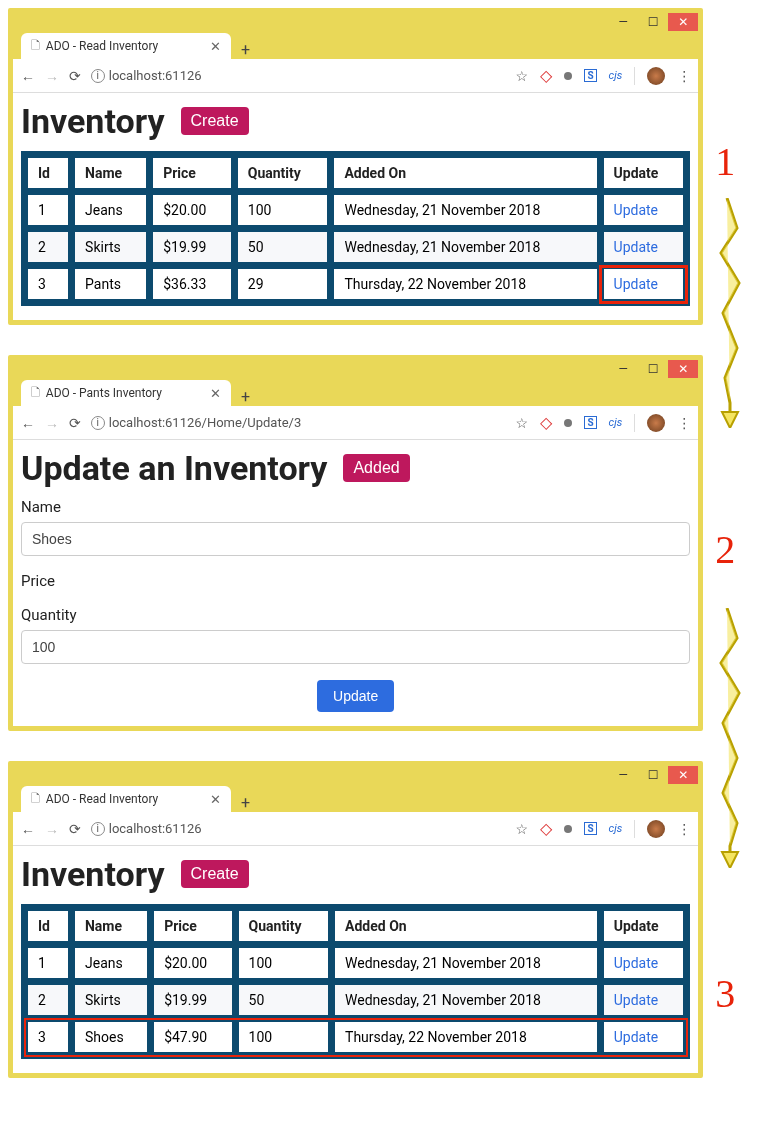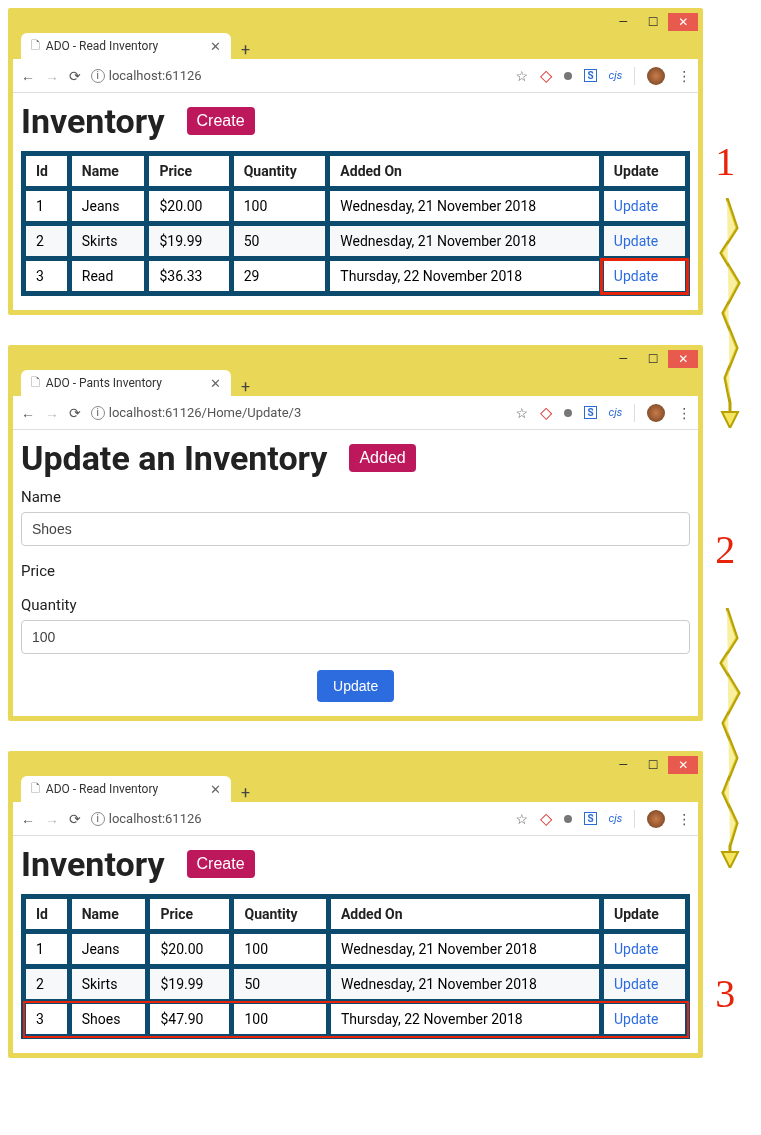--- a/index.html
+++ b/index.html
@@ -85,32 +85,32 @@
   .ext-box{border:1px solid #2a6bd4;color:#2a6bd4;font-weight:bold;font-size:10px;padding:0 2px;}
   .ext-cjs{color:#2a6bd4;font-style:italic;font-size:11px;}
   .ext-bug{width:8px;height:8px;border-radius:50%;background:#777;}
   .avatar{width:18px;height:18px;border-radius:50%;background:radial-gradient(circle,#c97b4a,#6b3d1e);} 
   .menu-dots{letter-spacing:-1px;}
   .sep{width:1px;height:18px;background:#ddd;}
   .content {
     background:#fff;
     padding: 6px 8px 14px;
   }
-  .page-header{display:flex;align-items:center;gap:22px;margin:2px 0 10px;}
+  .page-header{display:flex;align-items:center;gap:16px;margin:2px 0 10px;}
   .page-header h1{font-size:34px;font-weight:700;color:#222;}
   .btn-grey{
     background:#be185d;color:#fff;border:none;border-radius:4px;
     padding:5px 10px;font-size:16px;cursor:pointer;
   }
   .btn-blue{
     background:#2d6cdf;color:#fff;border:none;border-radius:4px;
     padding:8px 16px;font-size:14px;cursor:pointer;
   }
   .table{width:100%;border-collapse:collapse;font-size:14px;}
-  .table th,.table td{border:5px solid #0c4a6e;padding:7px 10px;text-align:left;}
+  .table th,.table td{border:7px solid #0c4a6e;padding:7px 10px;text-align:left;}
   .table th{color:#222;font-weight:700;background:#fff;}
   .table tr.alt td{background:#f7f8fa;}
   .link{color:#2d6cdf;text-decoration:none;cursor:pointer;}
   .hl-red{outline:3px solid #e8230a;outline-offset:-2px;}
 
   .form-group{margin: 6px 0 16px;}
   .form-label{font-size:15px;color:#222;display:block;margin-bottom:6px;}
   .form-input{
     width:100%;border:1px solid #ccc;border-radius:4px;
     padding:8px 10px;font-size:14px;color:#444;
@@ -202,21 +202,21 @@
         <tr class="alt">
           <td>2</td>
           <td>Skirts</td>
           <td>$19.99</td>
           <td>50</td>
           <td>Wednesday, 21 November 2018</td>
           <td><a class="link">Update</a></td>
         </tr>
         <tr>
           <td>3</td>
-          <td>Read</td>
+          <td>Pants</td>
           <td>$36.33</td>
           <td>29</td>
           <td>Thursday, 22 November 2018</td>
           <td class="hl-red"><a class="link">Update</a></td>
         </tr>
       </tbody>
     </table>
   </div>
 </div>
 

